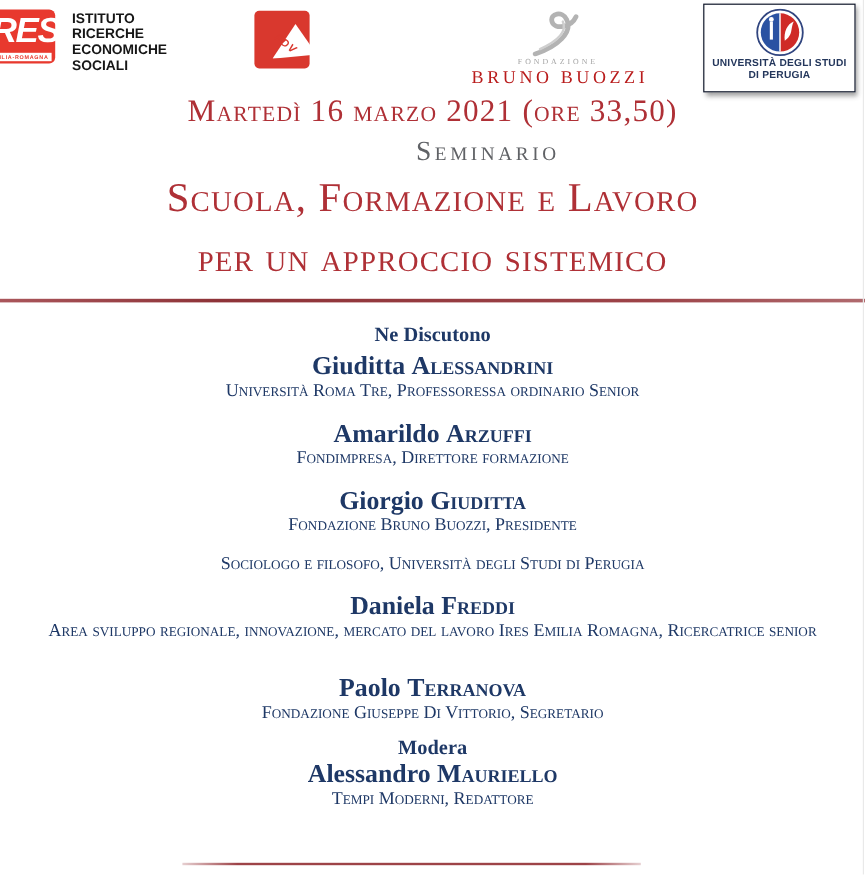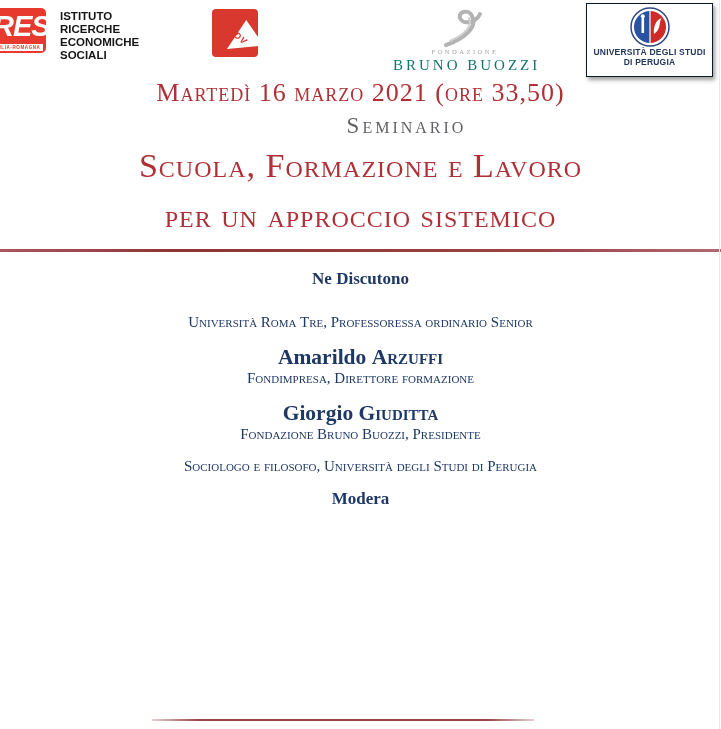--- a/index.html
+++ b/index.html
@@ -26,21 +26,21 @@
 
   .fdv{position:absolute;left:212px;top:9px;width:46px;height:48px;background:#D9382E;border-radius:4px;}
   .fdv-fold{position:absolute;left:15px;top:11px;width:37px;height:29px;background:#fff;
     clip-path:polygon(52% 0,100% 88%,0 100%);}
   .fdv-label{position:absolute;left:21px;top:17px;transform:rotate(38deg);transform-origin:left top;
     color:#D9382E;font:italic 700 9px "Liberation Sans",sans-serif;letter-spacing:1px;}
 
   .buozzi{position:absolute;left:393px;top:3px;width:144px;text-align:center;}
   .buozzi svg{display:block;margin:0 auto;}
   .buozzi-kicker{font:400 6.5px "Liberation Serif",serif;letter-spacing:2.5px;color:#a3a3a3;margin-top:1px;}
-  .buozzi-name{font:400 15px "Liberation Serif",serif;letter-spacing:3px;color:#0f766e;margin-top:2px;white-space:nowrap;}
+  .buozzi-name{font:400 15px "Liberation Serif",serif;letter-spacing:3px;color:#b91c1c;margin-top:2px;white-space:nowrap;}
 
   .perugia{position:absolute;left:586px;top:3px;width:127px;height:74px;box-sizing:border-box;
     background:#fff;border:1px solid #0f172a;box-shadow:2px 3px 4px rgba(40,40,40,.45);text-align:center;}
   .perugia svg{display:block;margin:3px auto 1px;}
   .perugia-text{font:700 8.5px/9.5px "Liberation Sans",sans-serif;color:#24375C;letter-spacing:.2px;}
 
   
   .centered{position:absolute;left:0;width:100%;text-align:center;}
   .sc{font-variant:small-caps;}
   .date{top:78px;font-size:26px;letter-spacing:1px;color:var(--accent);}
@@ -48,21 +48,21 @@
   .title-line1{top:147px;font-size:34px;letter-spacing:1px;color:var(--accent);}
   .title-line2{top:197px;font-size:34px;letter-spacing:1px;color:var(--accent);}
 
   .rule-top{position:absolute;top:249px;left:0;width:100%;height:3px;
     background:linear-gradient(90deg,#aa565b,#8e3338 25%,#9d4348 75%,#b06a6e);}
   .rule-bottom{position:absolute;top:719px;left:152px;width:382px;height:2px;
     background:linear-gradient(90deg,rgba(157,67,72,.25),#9d4348 12%,#9d4348 88%,rgba(157,67,72,.25));}
 
   
   .program{position:absolute;top:269px;left:0;width:100%;text-align:center;color:var(--navy);}
-  .section-label{font:700 17px/20px "Liberation Serif",serif;margin-bottom:24px;}
+  .section-label{font:700 17px/20px "Liberation Serif",serif;margin-bottom:4px;}
   .entry{margin-bottom:14px;}
   .entry.gap-large{margin-bottom:26px;}
   .entry.gap-small{margin-bottom:10px;}
   .speaker-name{font:700 21.5px/24px "Liberation Serif",serif;}
   .speaker-name .last{font-variant:small-caps;}
   .speaker-role{font:400 15px/18px "Liberation Serif",serif;font-variant:small-caps;padding:0 10px;}
   .mod-label{font:700 17px/20px "Liberation Serif",serif;margin-top:2px;}
 </style>
 </head>
 <body>
@@ -114,20 +114,24 @@
   <div class="centered kicker sc">Seminario</div>
   <div class="centered title-line1 sc">Scuola, Formazione e Lavoro</div>
   <div class="centered title-line2 sc">per un approccio sistemico</div>
 
   <div class="rule-top"></div>
 
   <div class="program">
     <div class="section-label">Ne Discutono</div>
 
     <div class="entry">
+      <div class="speaker-name">
+        <span class="first">Giuditta</span>
+        <span class="last">Alessandrini</span>
+      </div>
       <div class="speaker-role">Università Roma Tre, Professoressa ordinario Senior</div>
     </div>
 
     <div class="entry">
       <div class="speaker-name">
         <span class="first">Amarildo</span>
         <span class="last">Arzuffi</span>
       </div>
       <div class="speaker-role">Fondimpresa, Direttore formazione</div>
     </div>
@@ -137,20 +141,41 @@
         <span class="first">Giorgio</span>
         <span class="last">Giuditta</span>
       </div>
       <div class="speaker-role">Fondazione Bruno Buozzi, Presidente</div>
     </div>
 
     <div class="entry">
       <div class="speaker-role">Sociologo e filosofo, Università degli Studi di Perugia</div>
     </div>
 
+    <div class="entry gap-large">
+      <div class="speaker-name">
+        <span class="first">Daniela</span>
+        <span class="last">Freddi</span>
+      </div>
+      <div class="speaker-role">Area sviluppo regionale, innovazione, mercato del lavoro Ires Emilia Romagna, Ricercatrice senior</div>
+    </div>
 
+    <div class="entry gap-small">
+      <div class="speaker-name">
+        <span class="first">Paolo</span>
+        <span class="last">Terranova</span>
+      </div>
+      <div class="speaker-role">Fondazione Giuseppe Di Vittorio, Segretario</div>
+    </div>
 
     <div class="mod-label">Modera</div>
+    <div class="entry">
+      <div class="speaker-name">
+        <span class="first">Alessandro</span>
+        <span class="last">Mauriello</span>
+      </div>
+      <div class="speaker-role">Tempi Moderni, Redattore</div>
+    </div>
   </div>
 
   <div class="rule-bottom"></div>
   <div class="edge-line"></div>
 </div>
 
 </body></html>

